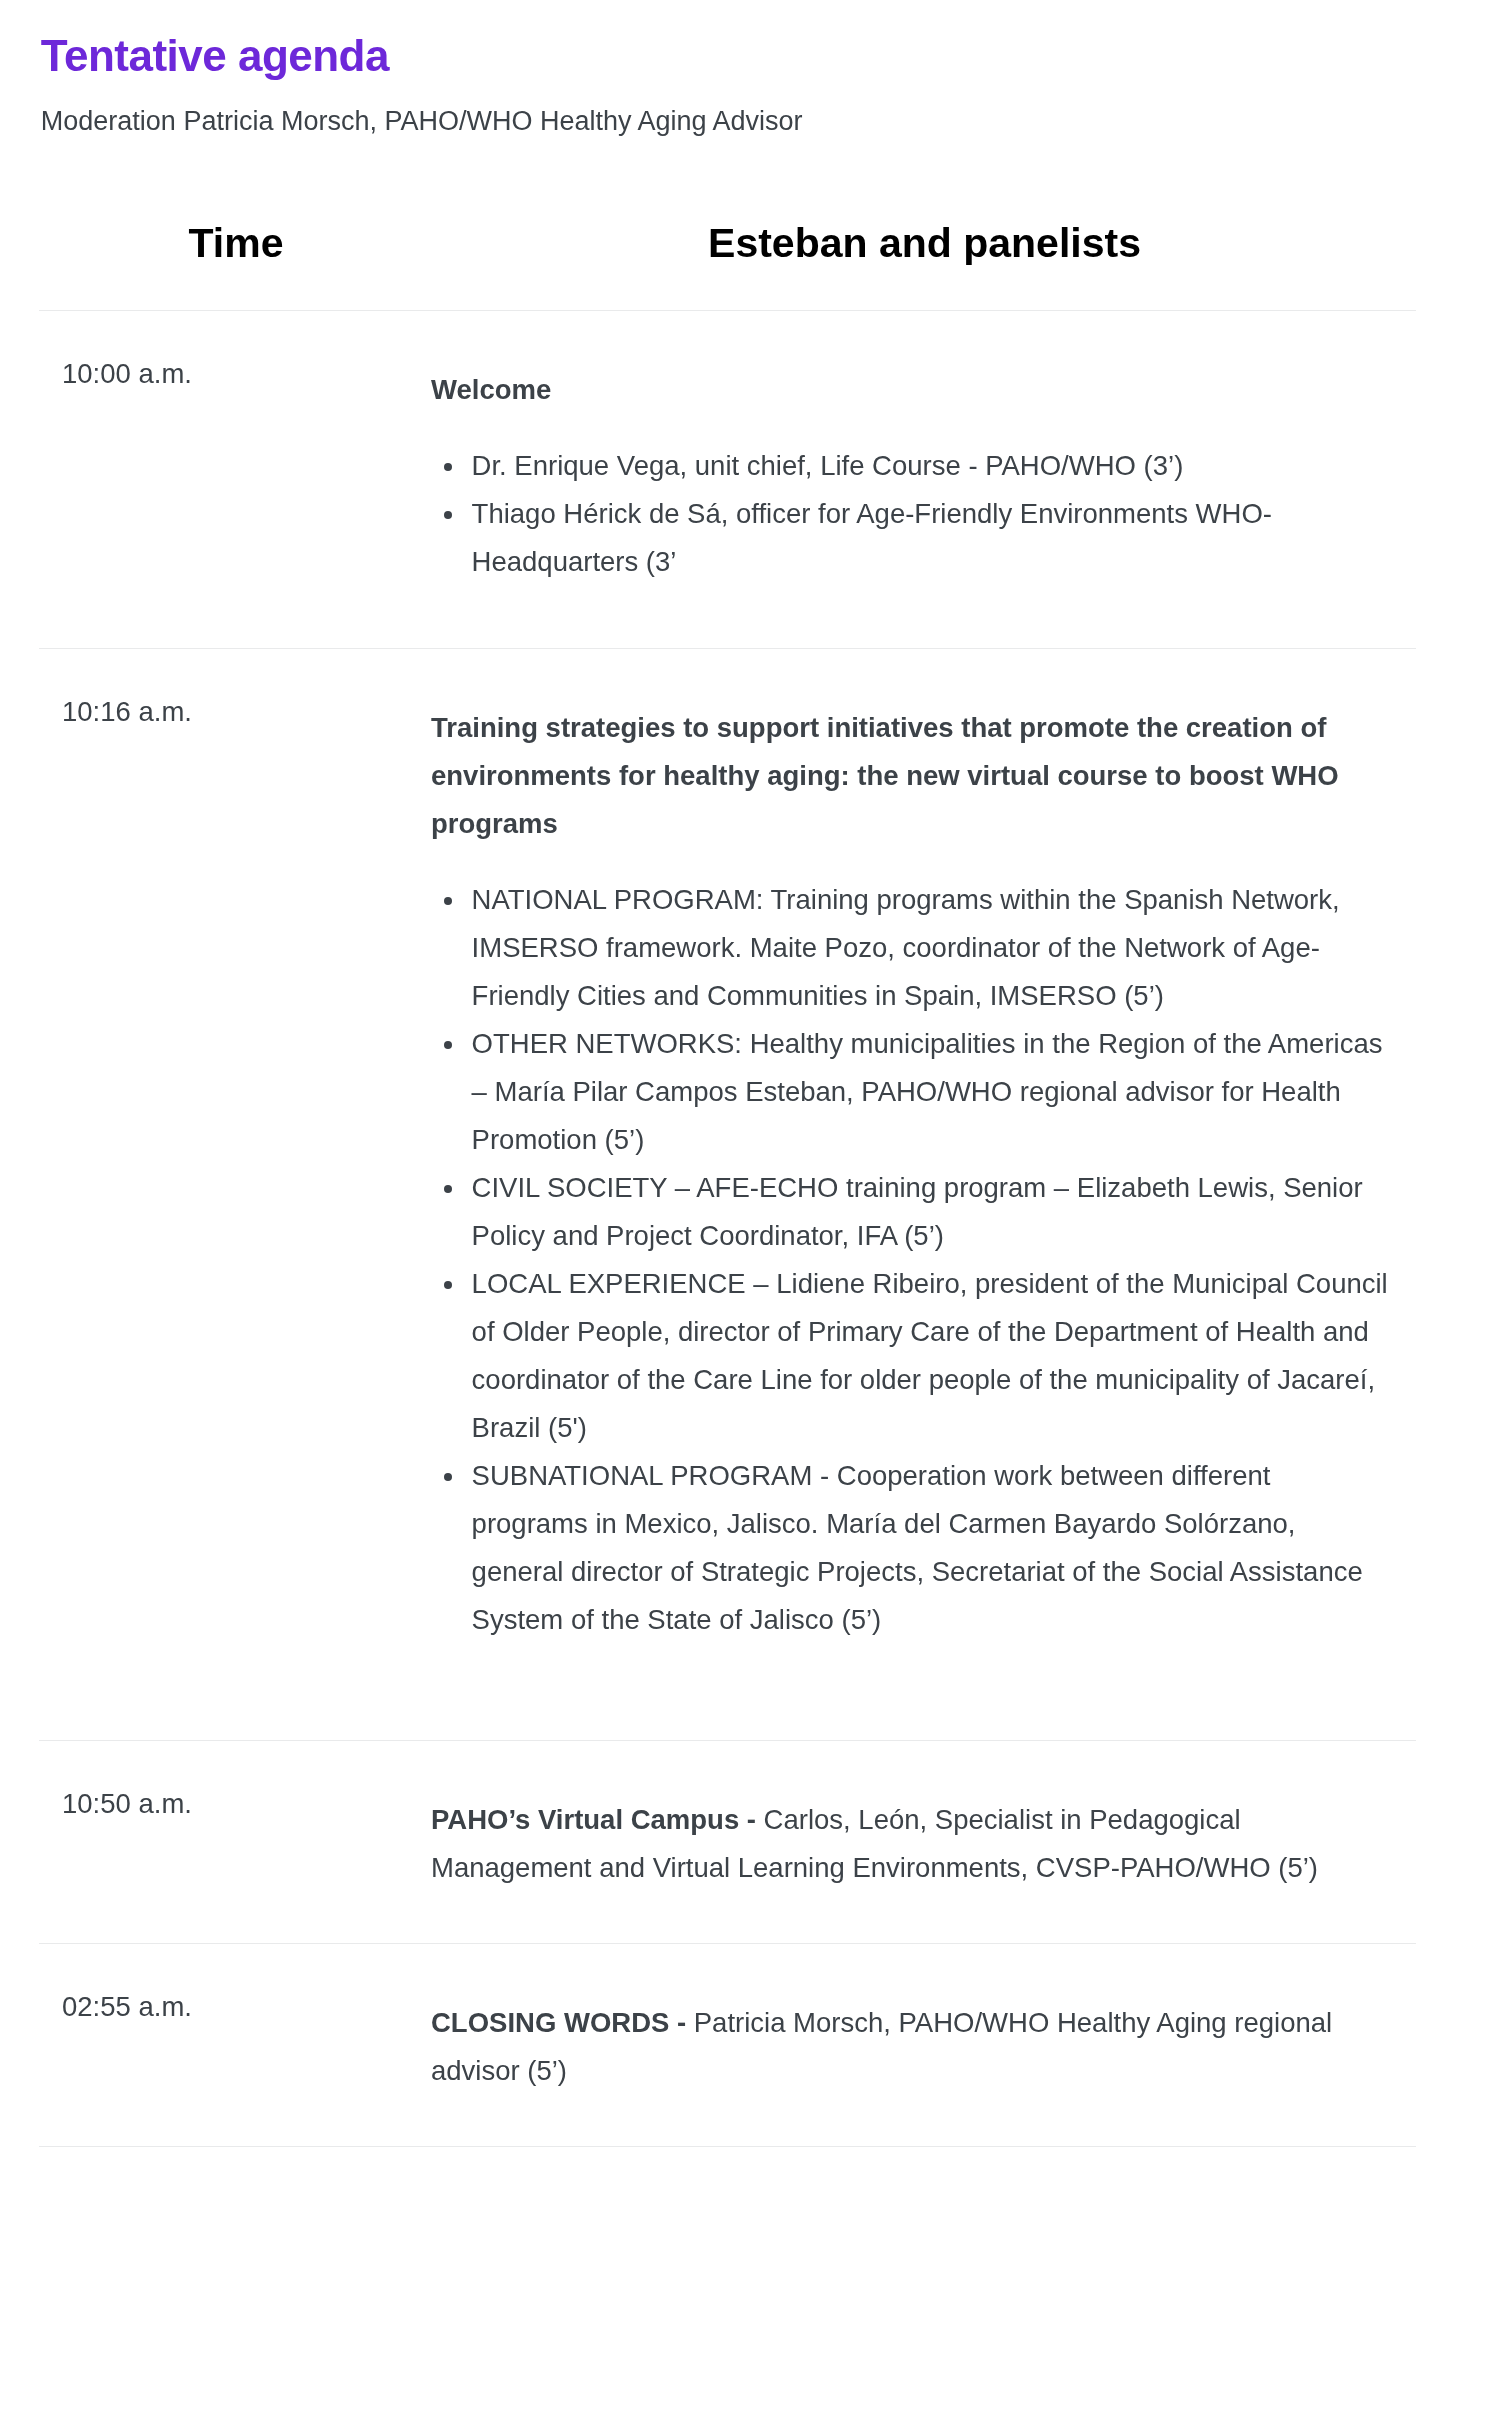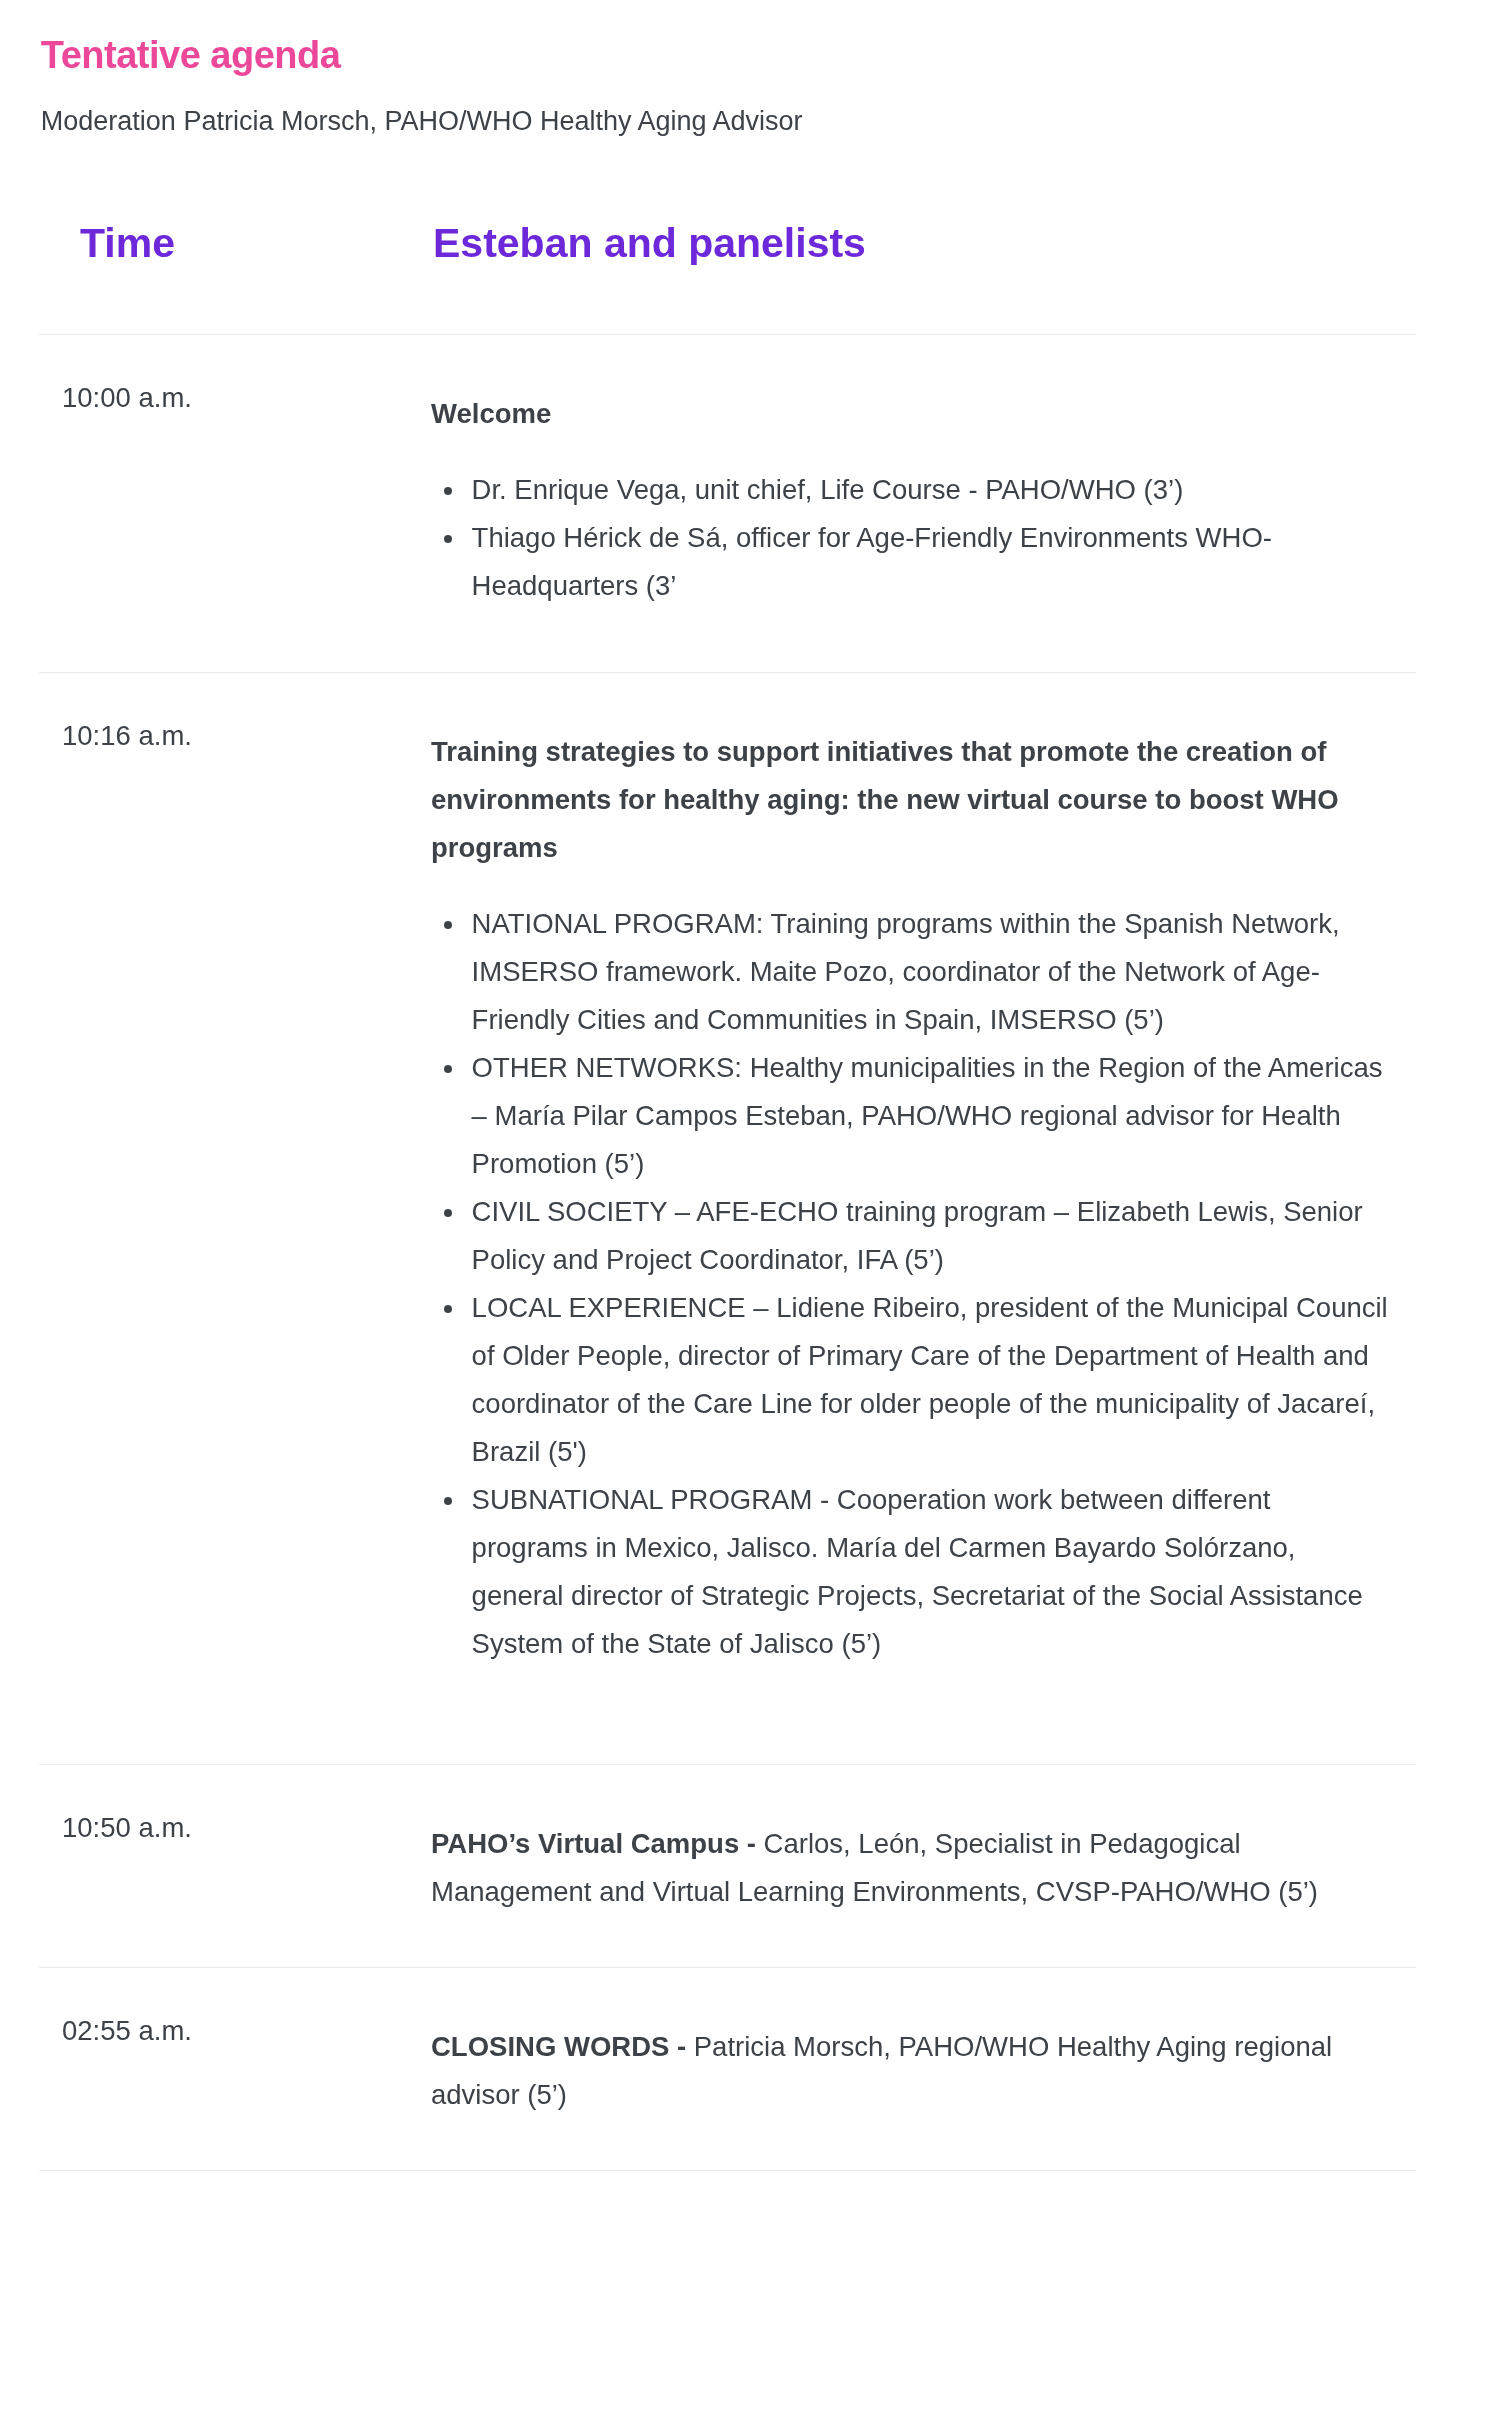--- a/index.html
+++ b/index.html
@@ -12,47 +12,47 @@
     min-height: 2426px;
     font-family: "Liberation Sans", "DejaVu Sans", sans-serif;
     color: #3c4248;
     overflow: hidden;
     box-sizing: border-box;
   }
   .page {
     padding: 27.5px 39px 0 39px;
   }
   h2.page-title {
-    font-size: 38px;
+    font-size: 44px;
     line-height: 55px;
     font-weight: bold;
     margin: 0 0 14.7px 1.8px;
-    color: #ec4899;
+    color: #6d28d9;
     letter-spacing: -0.5px;
   }
   p.page-subtitle {
     font-size: 27px;
     line-height: 48px;
     margin: 0 0 0 1.8px;
     color: #3c4248;
   }
   table.agenda {
     border-collapse: collapse;
     width: 1377px;
     table-layout: fixed;
   }
   col.col-time { width: 353px; }
   table.agenda th {
     font-size: 41px;
     line-height: 50px;
     font-weight: bold;
-    color: #6d28d9;
-    text-align: left;
+    color: #000000;
+    text-align: center;
     vertical-align: top;
-    padding: 73px 0 66px 41px;
+    padding: 73px 0 42px 41px;
     border-bottom: 1.8px solid #e9eaeb;
   }
   table.agenda td {
     font-size: 27.5px;
     line-height: 48px;
     vertical-align: top;
     border-bottom: 1.8px solid #e9eaeb;
     padding: 39px 23px 35px 23px;
   }
   table.agenda td.activity {

